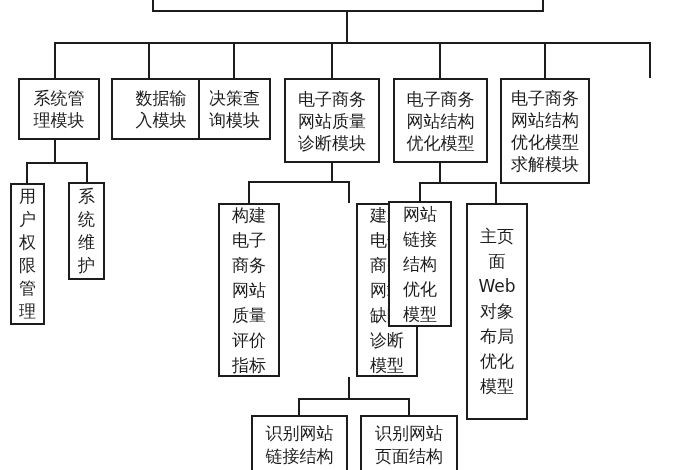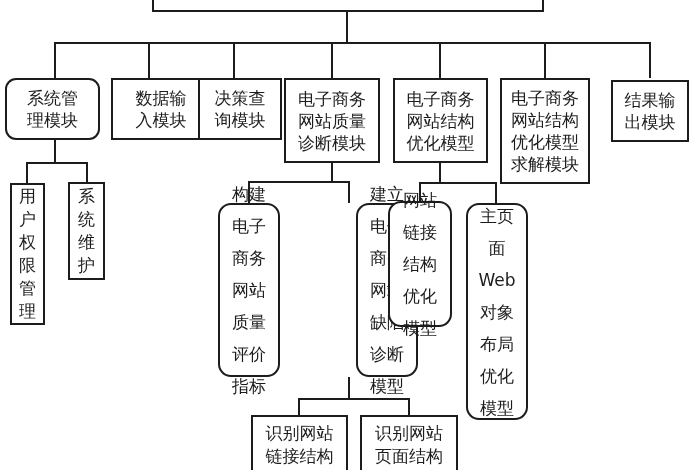--- a/index.html
+++ b/index.html
@@ -11,59 +11,57 @@
     color:var(--ink);
   }
   .box {
     position:absolute; box-sizing:border-box;
     border:2px solid var(--ink); background:var(--paper);
     display:flex; align-items:center; justify-content:center;
     text-align:center; white-space:pre-line;
     font-size:17px; line-height:22px; font-weight:500;
   }
   .lh23 { line-height:23px; }
-  .lh24 { line-height:32px;border-radius:13px; }
+  .lh24 { line-height:25px; }
   .vline { position:absolute; width:2px; background:var(--ink); }
   .hline { position:absolute; height:2px; background:var(--ink); }
 </style>
 </head>
 <body>
 
 <div id="stage">
 
   <div class="box" style="left:152px; top:-32px; width:392px; height:44px;"></div>
 
   <div class="vline" style="left:346px; top:12px; height:30px;"></div>
   <div class="hline" style="left:54px; top:42px; width:597px;"></div>
   <div class="vline" style="left:54px; top:42px; height:36px;"></div>
   <div class="vline" style="left:148px; top:42px; height:36px;"></div>
   <div class="vline" style="left:233px; top:42px; height:36px;"></div>
   <div class="vline" style="left:331px; top:42px; height:36px;"></div>
   <div class="vline" style="left:439px; top:42px; height:36px;"></div>
   <div class="vline" style="left:544px; top:42px; height:36px;"></div>
   <div class="vline" style="left:649px; top:42px; height:36px;"></div>
 
-  <div class="box" style="left:5px; top:78px; width:95px; height:62px;border-radius:11px;">系统管
+  <div class="box" style="left:18px; top:78px; width:82px; height:62px;">系统管
 理模块</div>
   <div class="box" style="left:111px; top:78px; width:100px; height:62px;">数据输
 入模块</div>
-  <div class="box" style="left:198px; top:78px; width:84px; height:62px;">决策查
+  <div class="box" style="left:198px; top:78px; width:73px; height:62px;">决策查
 询模块</div>
   <div class="box" style="left:284px; top:78px; width:96px; height:85px;">电子商务
 网站质量
 诊断模块</div>
   <div class="box" style="left:393px; top:78px; width:95px; height:85px;">电子商务
 网站结构
 优化模型</div>
   <div class="box" style="left:500px; top:78px; width:90px; height:106px;">电子商务
 网站结构
 优化模型
 求解模块</div>
-  <div class="box" style="left:611px; top:80px; width:78px; height:62px;">结果输
-出模块</div>
 
   <div class="vline" style="left:54px; top:140px; height:24px;"></div>
   <div class="hline" style="left:26px; top:162px; width:62px;"></div>
   <div class="vline" style="left:26px; top:162px; height:21px;"></div>
   <div class="vline" style="left:86px; top:162px; height:20px;"></div>
 
   <div class="box lh23" style="left:10px; top:183px; width:35px; height:142px;">用
 户
 权
 限

